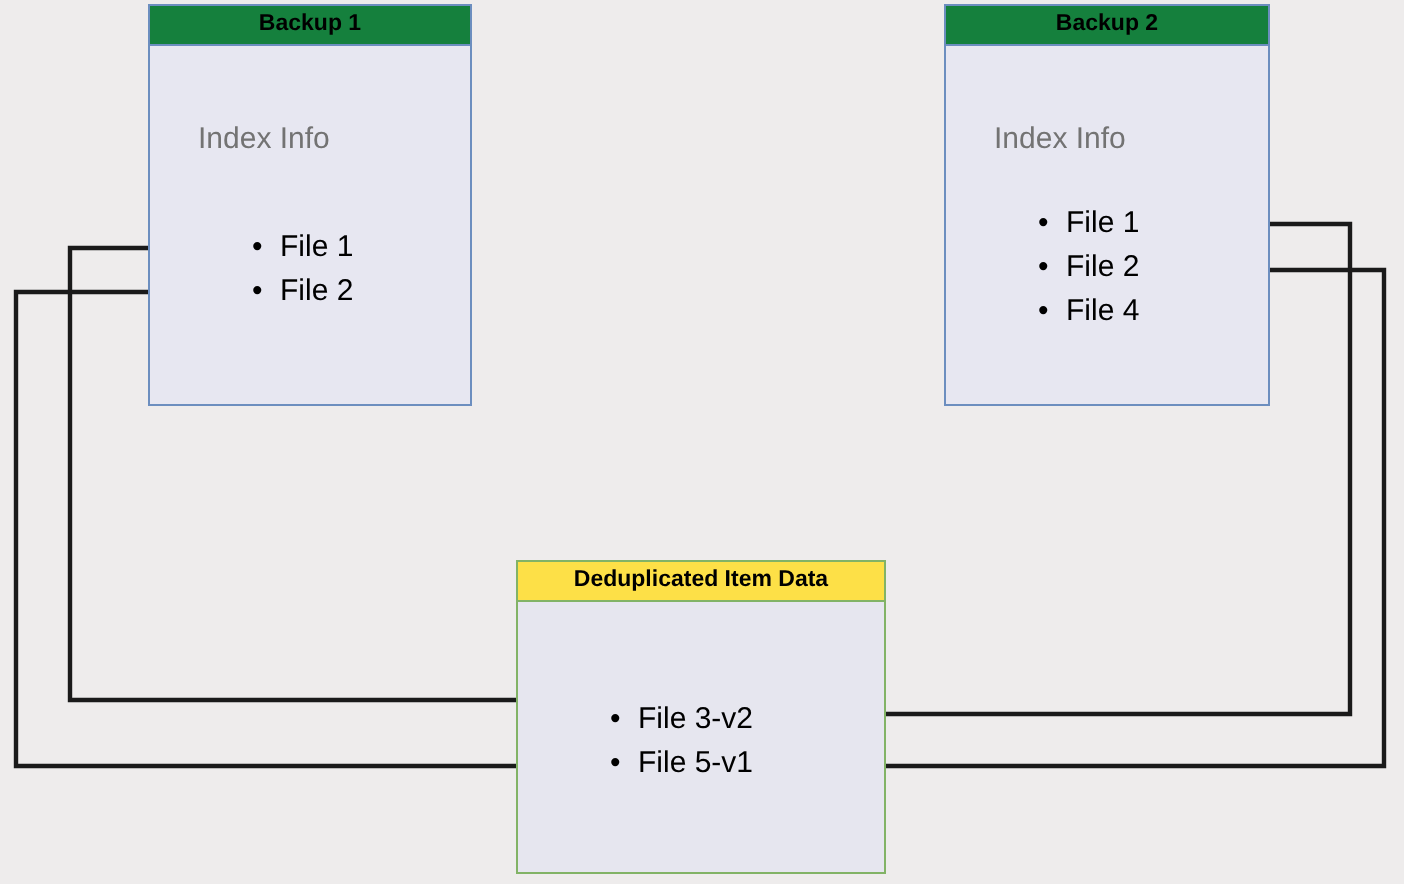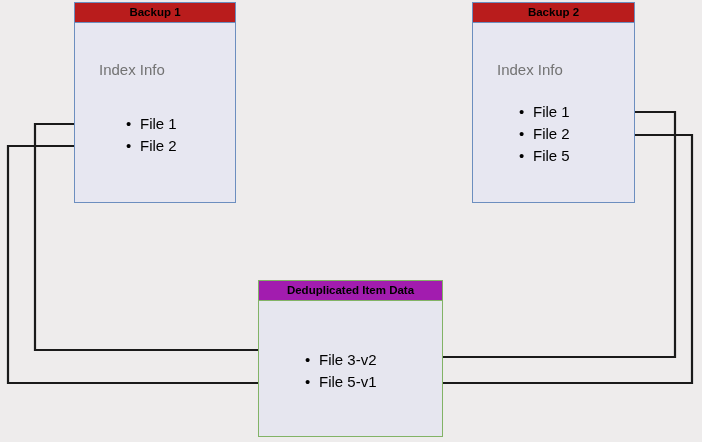--- a/index.html
+++ b/index.html
@@ -41,25 +41,25 @@
   .box-header {
     box-sizing: border-box;
     height: 20px;
     line-height: 19px;
     text-align: center;
     font-size: 11.5px;
     font-weight: bold;
     color: #000000;
   }
   .blue .box-header {
-    background: #b91c1c;
+    background: #15803d;
     border-bottom: 1.5px solid #6c8ebf;
   }
   .green .box-header {
-    background: #a21caf;
+    background: #fde047;
     border-bottom: 1.5px solid #82b366;
   }
   .box-body {
     position: relative;
     height: calc(100% - 20px);
   }
   .index-label {
     position: absolute;
     font-size: 15px;
     color: #737373;
@@ -121,21 +121,21 @@
     </div>
   </div>
 
   <div class="box blue" style="left:472px; top:2px; width:163px; height:201px;">
     <div class="box-header">Backup 2</div>
     <div class="box-body">
       <div class="index-label" style="left:24px; top:38px;">Index Info</div>
       <ul class="file-list" style="left:46px; top:78px;">
         <li>File 1</li>
         <li>File 2</li>
-        <li>File 5</li>
+        <li>File 4</li>
       </ul>
     </div>
   </div>
 
   <div class="box green" style="left:258px; top:280px; width:185px; height:157px;">
     <div class="box-header">Deduplicated Item Data</div>
     <div class="box-body">
       <ul class="file-list" style="left:46px; top:48px;">
         <li>File 3-v2</li>
         <li>File 5-v1</li>

